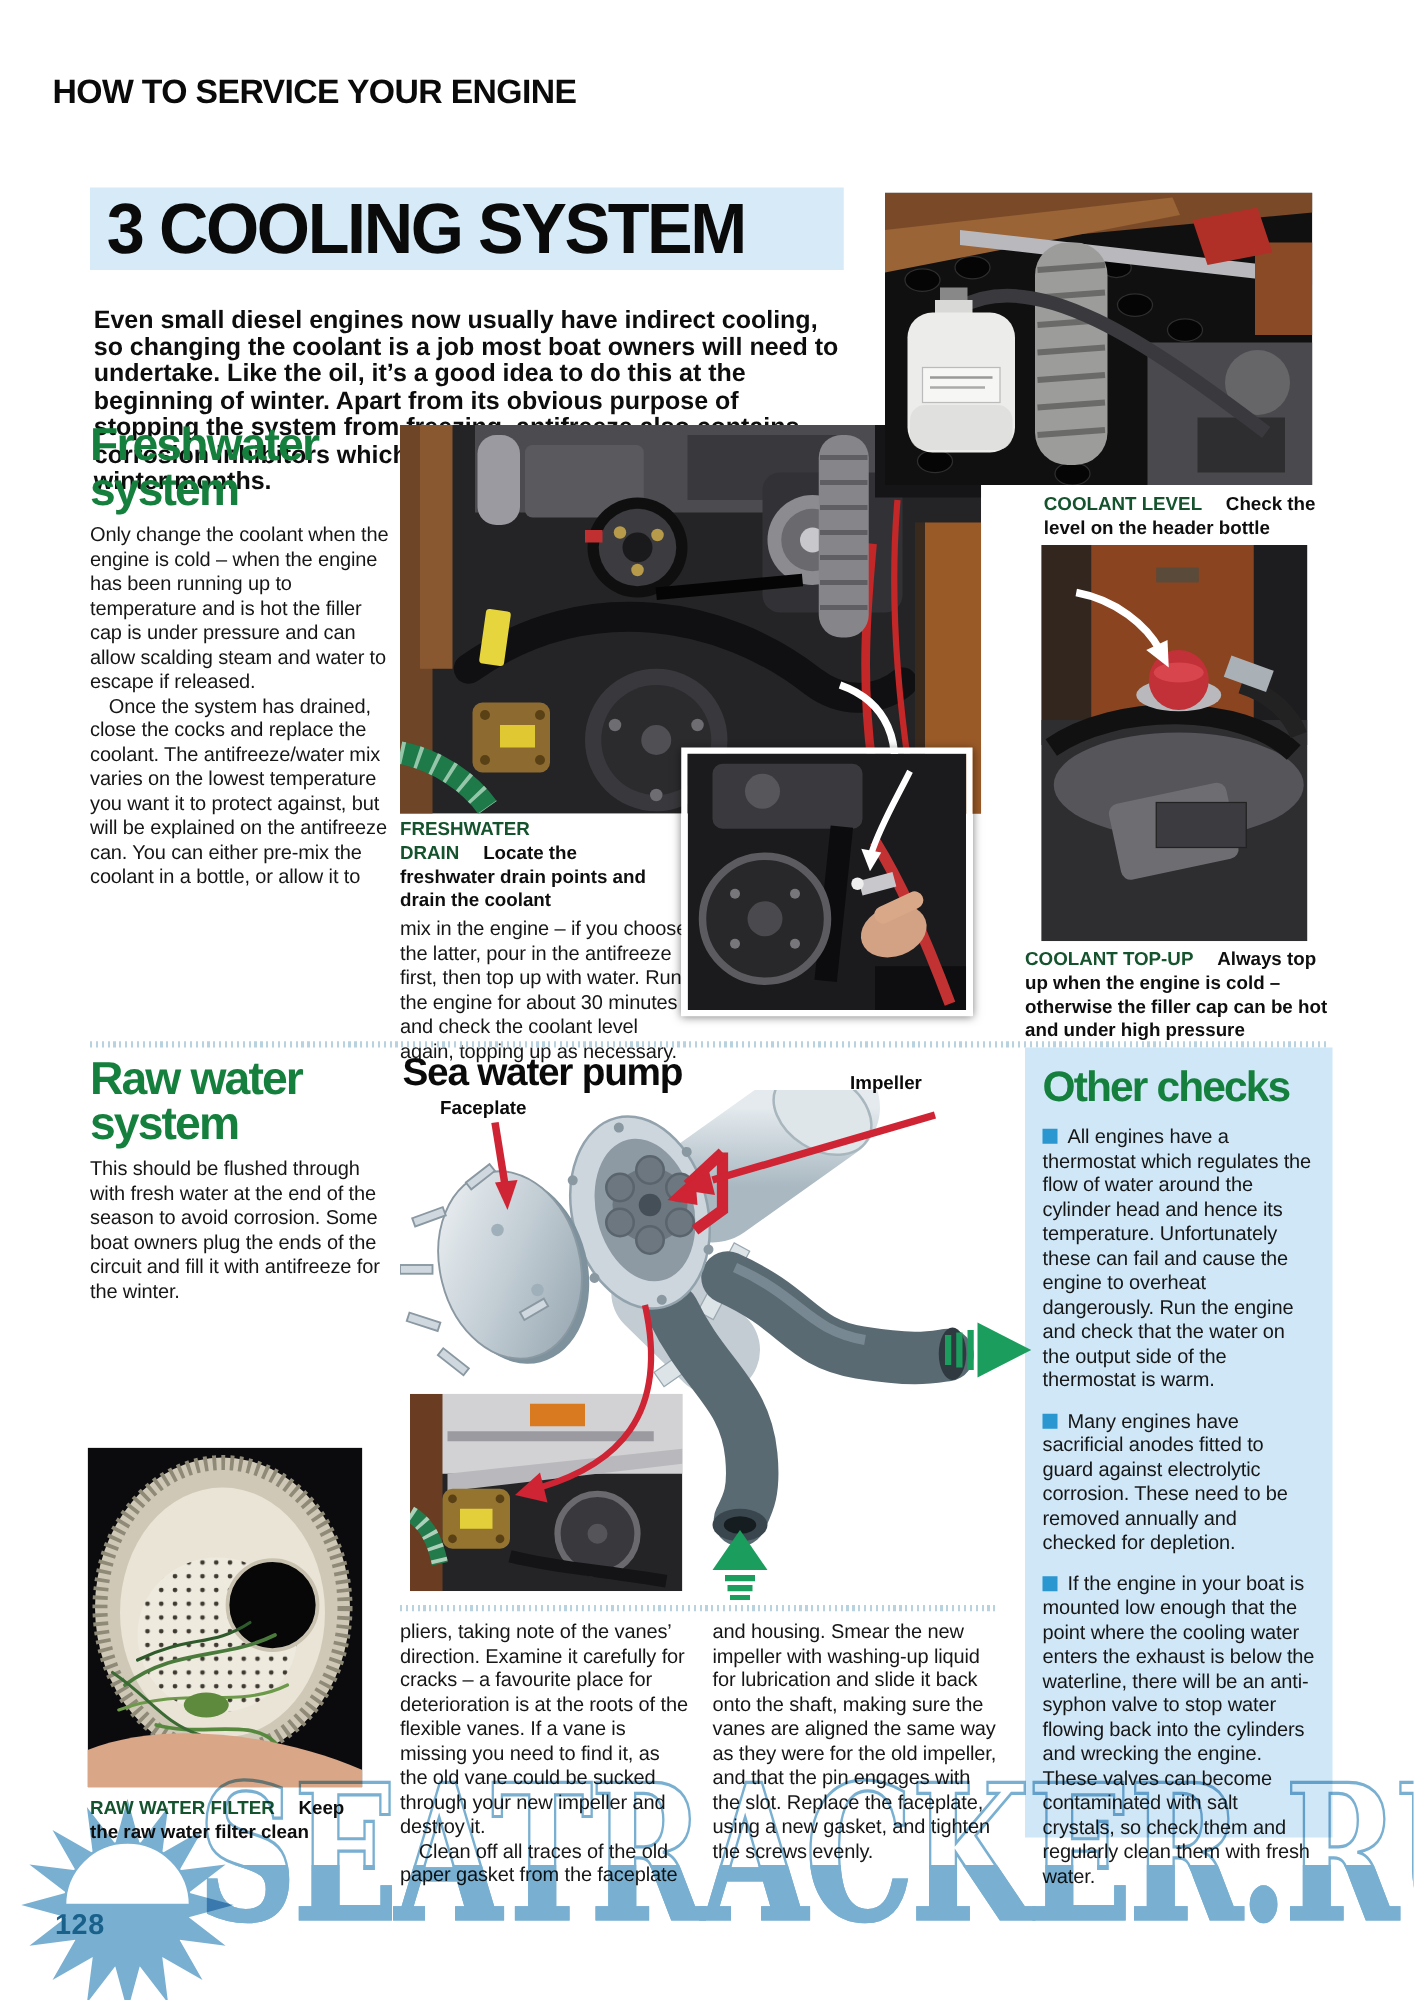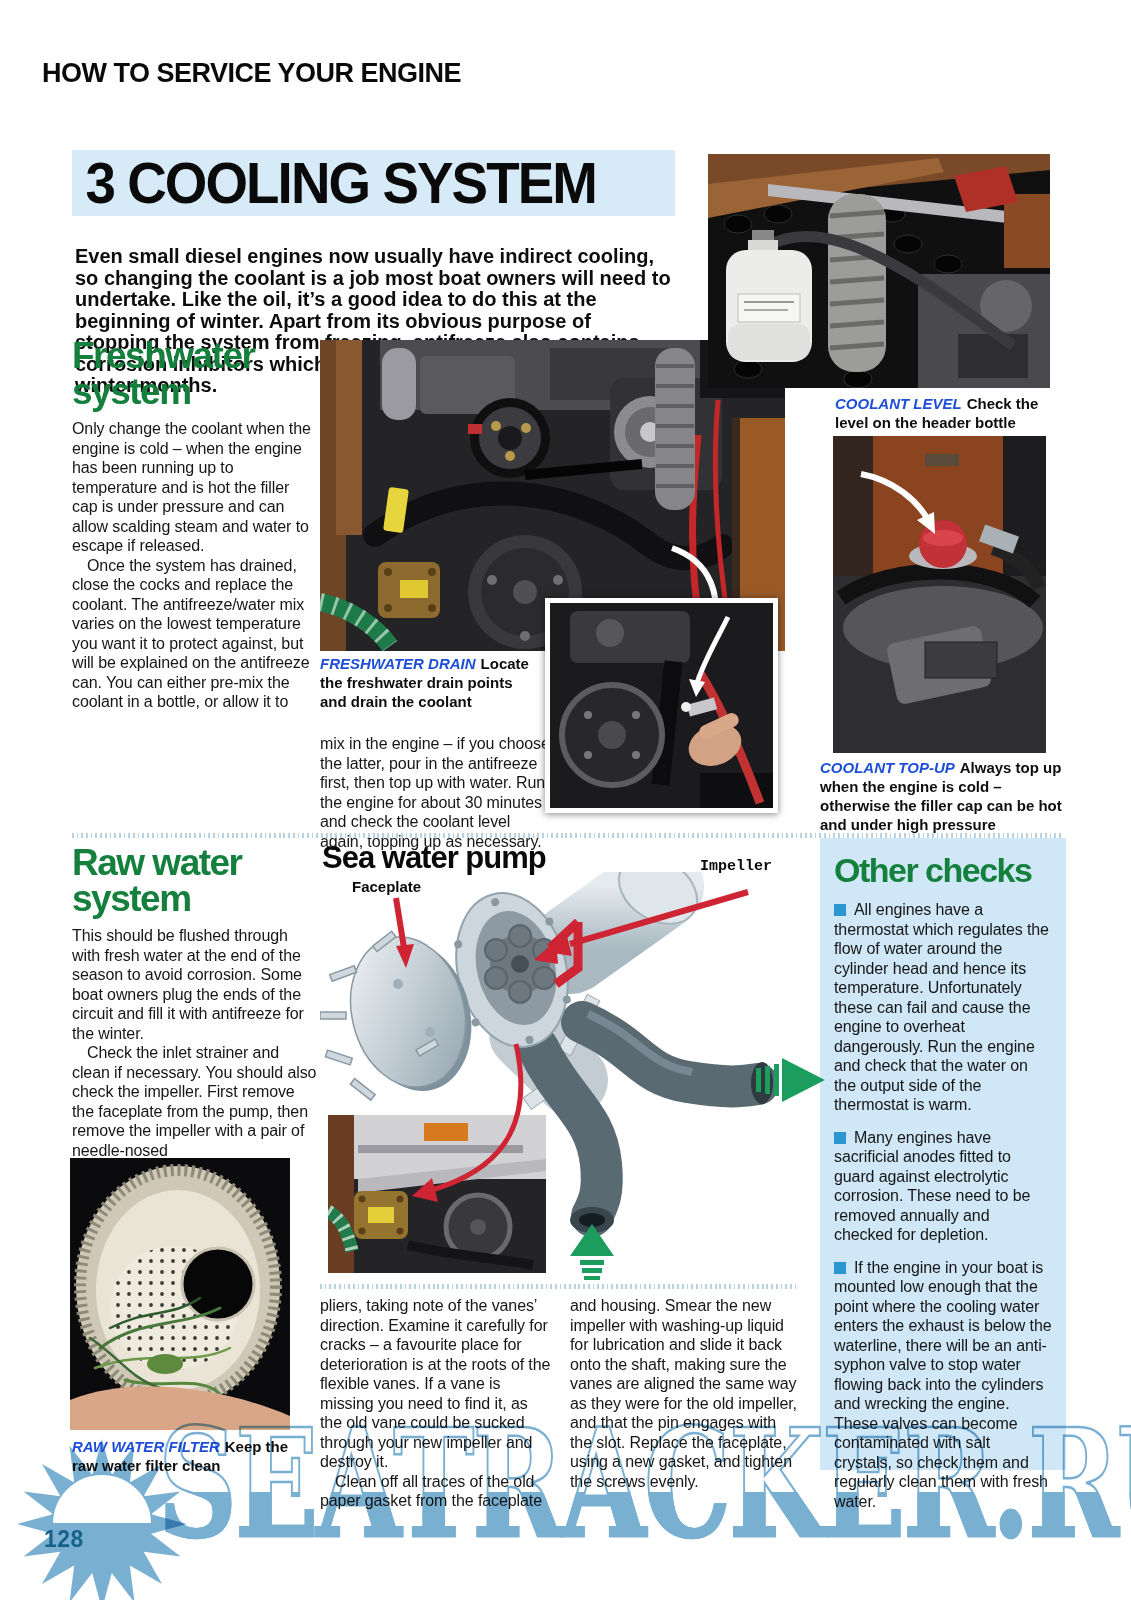--- a/index.html
+++ b/index.html
@@ -11,21 +11,21 @@
   .title-block{background:#d7eaf7;}
   .title-block h1{margin:0;padding:2px 0 0 14px;font-size:57px;line-height:62px;font-weight:bold;
                   letter-spacing:-2px;color:#0a0a0a;transform:scaleX(.96);transform-origin:left center;white-space:nowrap;}
   .intro{font-size:20px;line-height:21.5px;font-weight:bold;color:#0d0d0d;}
   .blue-head{color:#15803d;font-weight:bold;font-size:37px;line-height:36px;letter-spacing:-1.5px;margin:0 0 9px 0;}
   .black-head{color:#0a0a0a;font-weight:bold;font-size:31px;line-height:32px;letter-spacing:-1px;margin:0;}
   .body{font-size:16px;line-height:19.5px;letter-spacing:-0.1px;color:#161616;}
   .body p{margin:0;}
   .body p.ind{text-indent:15px;}
   .cap{font-size:15px;line-height:19px;font-weight:bold;color:#0e0e0e;}
-  .cap .tag{color:#1d4ed8;margin-right:5px;font-style:italic;}
+  .cap .tag{color:#14532d;margin-right:19px;}
   .dotted{height:5px;background:repeating-linear-gradient(90deg,#b9d2e0 0 1.7px,transparent 1.7px 4.7px);}
   .panel{background:#cfe7f6;padding:12px 14px;box-sizing:border-box;}
   .panel h2{margin:2px 0 12px 0;font-size:34px;}
   .panel p{margin:0 0 13px 0;}
   .sq{display:inline-block;width:12px;height:12px;background:#2b97d1;margin-right:8px;vertical-align:-1px;}
   .diagram-label{font-size:15px;font-weight:bold;color:#0a0a0a;}
   .photo{overflow:hidden;}
   .photo svg{display:block;}
   .inset-border{border:5px solid #fff;box-shadow:0 1px 7px rgba(0,0,0,.5);}
   
@@ -363,30 +363,29 @@
   <div class="abs cap" style="left:820px;top:758px;width:242px;">
     <span class="tag">COOLANT TOP-UP</span><span>Always top up when the engine is cold – otherwise the filler cap can be hot and under high pressure</span>
   </div>
 
   <div class="abs dotted" style="left:72px;top:833px;width:990px;"></div>
   <div class="abs dotted" style="left:320px;top:1284px;width:478px;"></div>
 
   <section class="abs body" style="left:72px;top:845px;width:248px;">
     <h2 class="blue-head">Raw water system</h2>
     <p>This should be flushed through with fresh water at the end of the season to avoid corrosion. Some boat owners plug the ends of the circuit and fill it with antifreeze for the winter.</p>
-    <p class="ind">Check the inlet strainer and clean if necessary. You should also check the impeller. First remove the faceplate from the pump, then remove the impeller with a pair of needle-nosed</p>
   </section>
 
   <div class="abs cap" style="left:72px;top:1437px;width:230px;z-index:6;">
     <span class="tag">RAW WATER FILTER</span><span>Keep the raw water filter clean</span>
   </div>
 
   <h2 class="abs black-head" style="left:322px;top:842px;">Sea water pump</h2>
   <div class="abs diagram-label" style="left:352px;top:878px;z-index:3;">Faceplate</div>
-  <div class="abs diagram-label" style="left:700px;top:858px;z-index:3;font-family:Liberation Mono, monospace;">Impeller</div>
+  <div class="abs diagram-label" style="left:680px;top:858px;z-index:3;">Impeller</div>
 
   <section class="abs body" style="left:320px;top:1296px;width:232px;">
     <p>pliers, taking note of the vanes’ direction. Examine it carefully for cracks – a favourite place for deterioration is at the roots of the flexible vanes. If a vane is missing you need to find it, as the old vane could be sucked through your new impeller and destroy it.</p>
     <p class="ind">Clean off all traces of the old paper gasket from the faceplate</p>
   </section>
   <section class="abs body" style="left:570px;top:1296px;width:232px;">
     <p>and housing. Smear the new impeller with washing-up liquid for lubrication and slide it back onto the shaft, making sure the vanes are aligned the same way as they were for the old impeller, and that the pin engages with the slot. Replace the faceplate, using a new gasket, and tighten the screws evenly.</p>
   </section>
 
   <aside class="abs panel body" style="left:820px;top:838px;width:246px;height:632px;">

